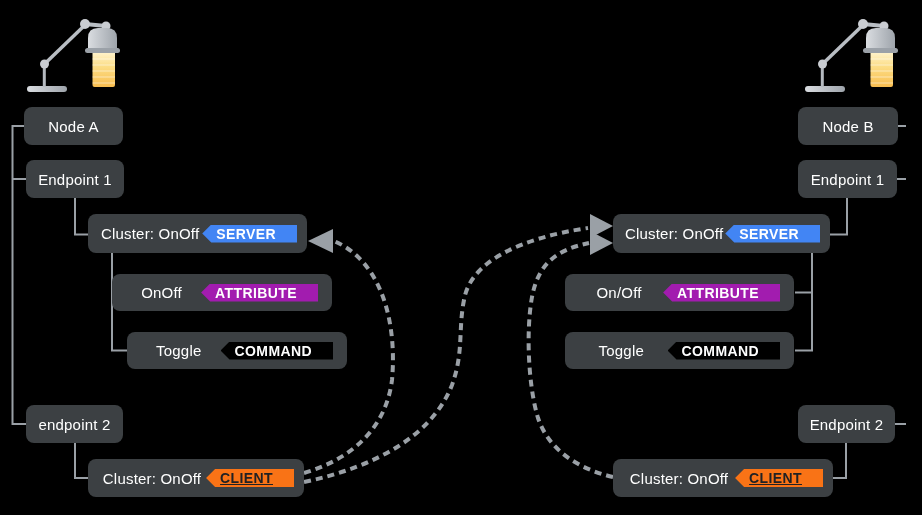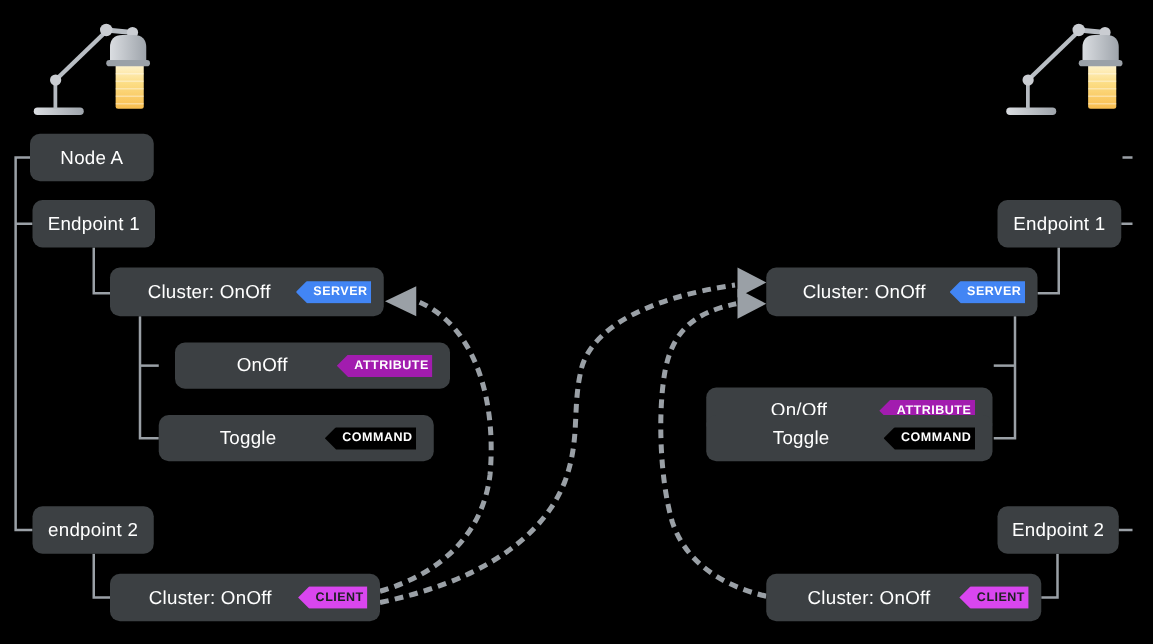--- a/index.html
+++ b/index.html
@@ -11,43 +11,43 @@
   .box{
     position:absolute;background:#3c4043;border-radius:8px;
     display:flex;align-items:center;justify-content:center;
     color:#ffffff;font-size:15px;font-weight:500;letter-spacing:.2px;
     box-sizing:border-box;
   }
   .box.row{justify-content:flex-end;padding:0 6px 0 10px;}
   .box.row .lbl{flex:1;text-align:center;}
   .badge{
     flex:0 0 auto;display:flex;align-items:center;height:18px;
-    padding:0 3px 0 14px;font-size:10px;font-weight:700;letter-spacing:.4px;
+    padding:0 21px 0 14px;font-size:14px;font-weight:700;letter-spacing:.4px;
     color:#ffffff;
     clip-path:polygon(9px 0,100% 0,100% 100%,9px 100%,0 50%);
   }
   .badge.server{background:#4285f4;}
   .badge.attribute{background:#a21caf;}
   .badge.command{background:#000000;}
-  .badge.client{background:#d946ef;color:#202124;}
+  .badge.client{background:#f97316;color:#202124;text-decoration:underline;}
   .row .badge{margin-right:4px;}
   .row.inner .badge{margin-right:8px;}
   
   #node-a{left:24px;top:107px;width:99px;height:38px;}
   #ep1-l{left:26px;top:160px;width:98px;height:38px;}
   #srv-l{left:88px;top:214px;width:219px;height:39px;}
-  #attr-l{left:140px;top:274px;width:220px;height:37px;}
+  #attr-l{left:112px;top:274px;width:220px;height:37px;}
   #cmd-l{left:127px;top:332px;width:220px;height:37px;}
   #ep2-l{left:26px;top:405px;width:97px;height:38px;}
   #cli-l{left:88px;top:459px;width:216px;height:38px;}
   
   #node-b{left:798px;top:107px;width:100px;height:38px;}
   #ep1-r{left:798px;top:160px;width:99px;height:38px;}
   #srv-r{left:613px;top:214px;width:217px;height:39px;}
-  #attr-r{left:565px;top:274px;width:229px;height:37px;margin-top:36px;}
+  #attr-r{left:565px;top:274px;width:229px;height:37px;}
   #cmd-r{left:565px;top:332px;width:229px;height:37px;}
   #ep2-r{left:798px;top:405px;width:97px;height:38px;}
   #cli-r{left:613px;top:459px;width:220px;height:38px;}
   .lamp{position:absolute;top:8px;width:100px;height:90px;}
   #lamp-l{left:22px;}
   #lamp-r{left:800px;}
 </style>
 </head>
 <body>
 
@@ -150,20 +150,23 @@
     <span class="badge command">COMMAND</span>
   </div>
   <div id="ep2-l" class="box">
     <span>endpoint 2</span>
   </div>
   <div id="cli-l" class="box row">
     <span class="lbl">Cluster: OnOff</span>
     <span class="badge client">CLIENT</span>
   </div>
 
+  <div id="node-b" class="box">
+    <span>Node B</span>
+  </div>
   <div id="ep1-r" class="box">
     <span>Endpoint 1</span>
   </div>
   <div id="srv-r" class="box row">
     <span class="lbl">Cluster: OnOff</span>
     <span class="badge server">SERVER</span>
   </div>
   <div id="attr-r" class="box row inner">
     <span class="lbl">On/Off</span>
     <span class="badge attribute">ATTRIBUTE</span>

